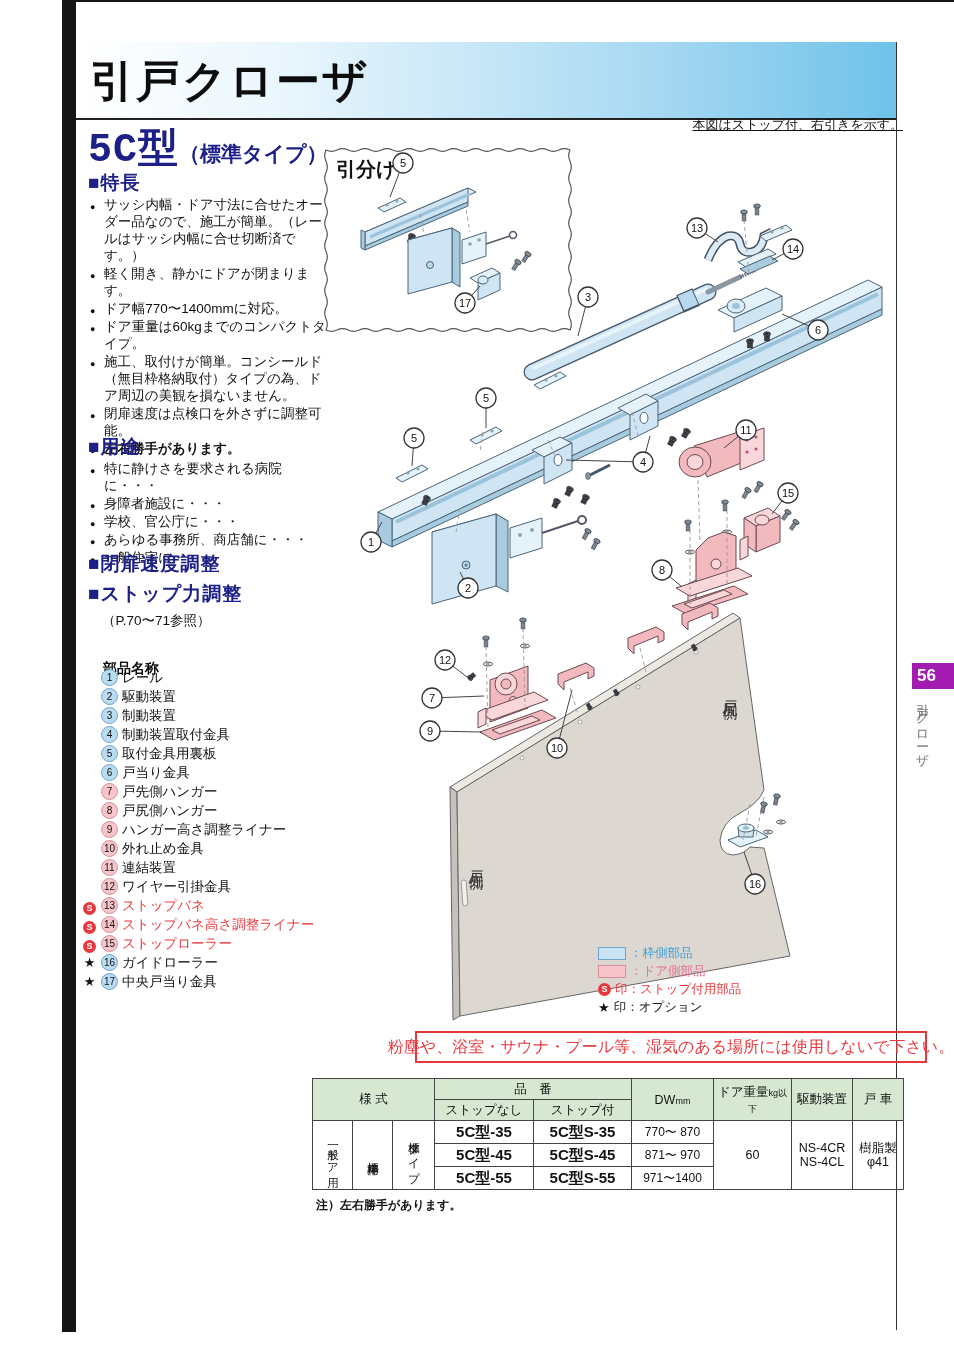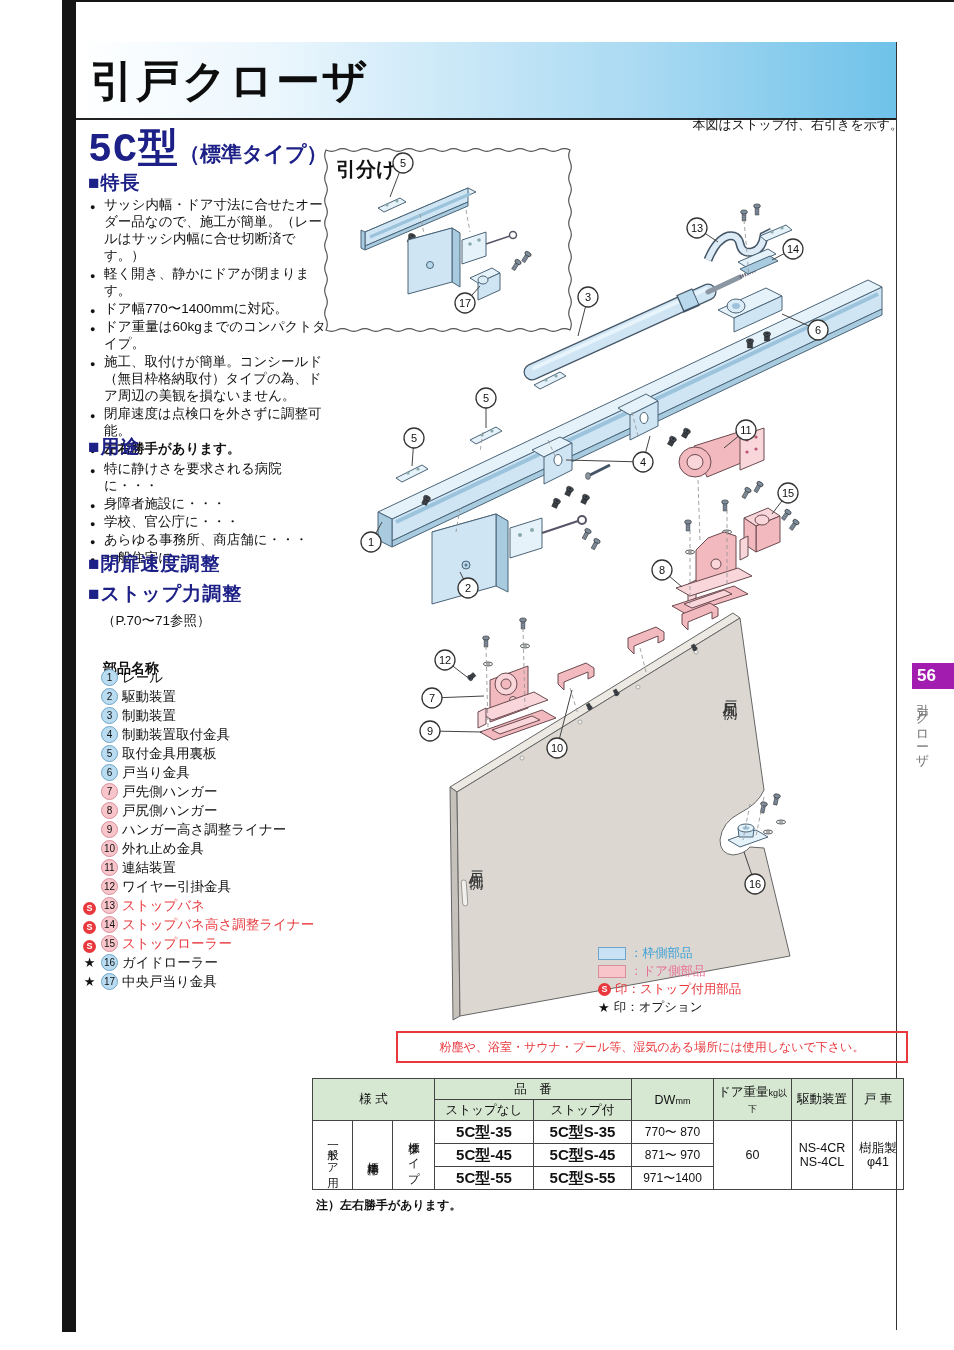--- a/index.html
+++ b/index.html
@@ -36,33 +36,33 @@
   .smark{display:inline-block;width:13px;height:13px;border-radius:50%;background:#e8383d;color:#fff;
     font-size:9px;font-weight:bold;line-height:13px;text-align:center;}
   .prefix.star{color:#111;font-size:13px;line-height:15px;}
   .pnum{display:inline-block;width:15px;height:15px;border-radius:50%;font-size:10px;line-height:15px;
     text-align:center;flex:0 0 15px;}
   .pnum.blue{background:#b9dcf1;border:1px solid #6fa5c8;}
   .pnum.pink{background:#f8c5ca;border:1px solid #d88f9d;}
   .plabel{font-size:13.5px;white-space:nowrap;}
   .plabel.red{color:#e8383d;}
   
-  #top-note{left:640px;top:116px;width:263px;text-align:right;font-size:13px;}
+  #top-note{left:640px;top:116px;width:263px;text-align:right;font-size:13px;text-decoration:underline;}
   .vlabel{writing-mode:vertical-rl;text-orientation:upright;font-size:15px;letter-spacing:3px;color:#333;}
   #door-tail{left:720px;top:688px;}
   #door-head{left:466px;top:858px;}
   #legend{left:598px;top:944px;}
   .lg-row{display:flex;align-items:center;height:18px;gap:4px;font-size:12.5px;}
   .lg-swatch{display:inline-block;width:26px;height:11px;border:1px solid #888;}
   .lg-swatch.blue{background:#c9e2f3;border-color:#6fa5c8;}
   .lg-swatch.pink{background:#f8c5ca;border-color:#d88f9d;}
   .lg-star{font-size:13px;color:#111;}
   
-  #warning{left:396px;top:1031px;width:508px;height:28px;border:2px solid #e8383d;color:#e8383d;
-    font-size:12px;display:flex;align-items:center;justify-content:center;white-space:nowrap;}
+  #warning{left:415px;top:1031px;width:508px;height:28px;border:2px solid #e8383d;color:#e8383d;
+    font-size:16px;display:flex;align-items:center;justify-content:center;white-space:nowrap;}
   
   #spec-table{left:312px;top:1078px;}
   table{border-collapse:collapse;table-layout:fixed;width:591px;font-size:12.5px;}
   th,td{border:1px solid #444;text-align:center;vertical-align:middle;padding:0;overflow:hidden;}
   th{background:#d6e8d2;font-weight:normal;}
   tr.hrow{height:21px;} tr.drow{height:23px;}
   td.pno{font-weight:bold;font-size:15px;}
   td.dw{font-size:12px;}
   .vtext{writing-mode:vertical-rl;text-orientation:upright;font-size:11.5px;letter-spacing:1px;margin:0 auto;}
   .unit{font-size:9px;}

